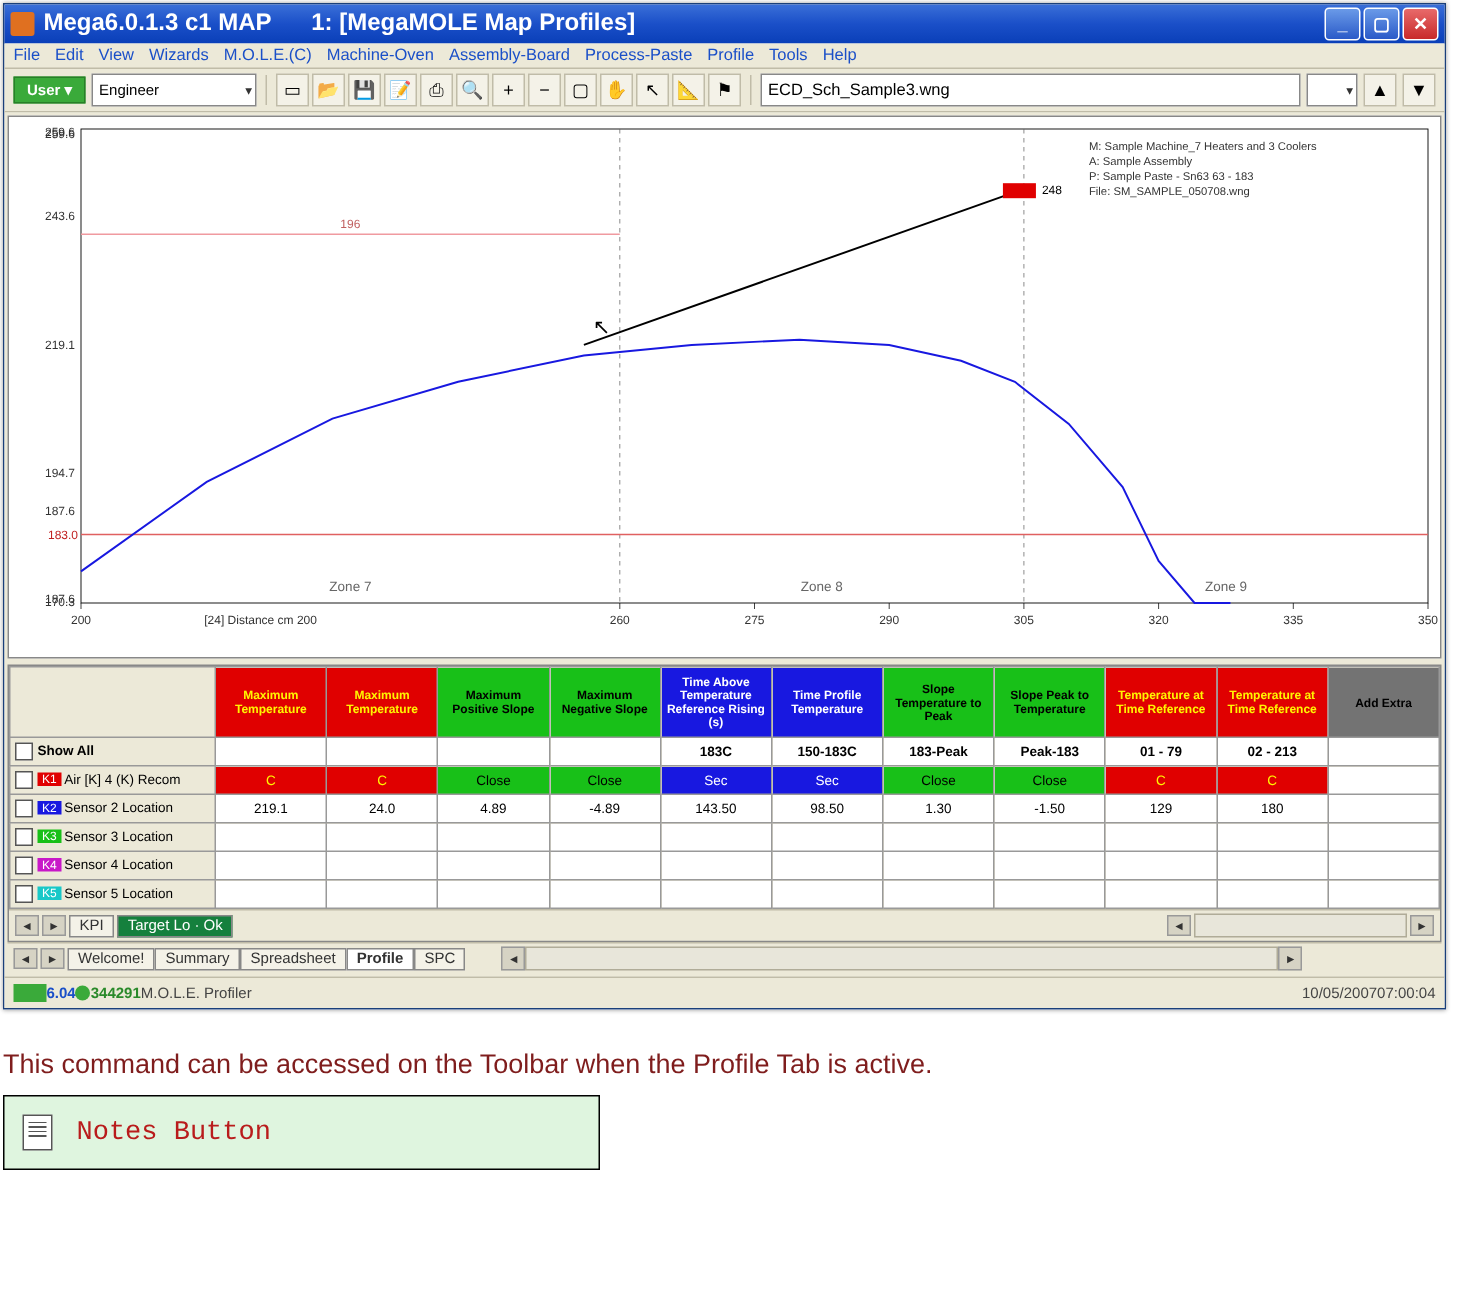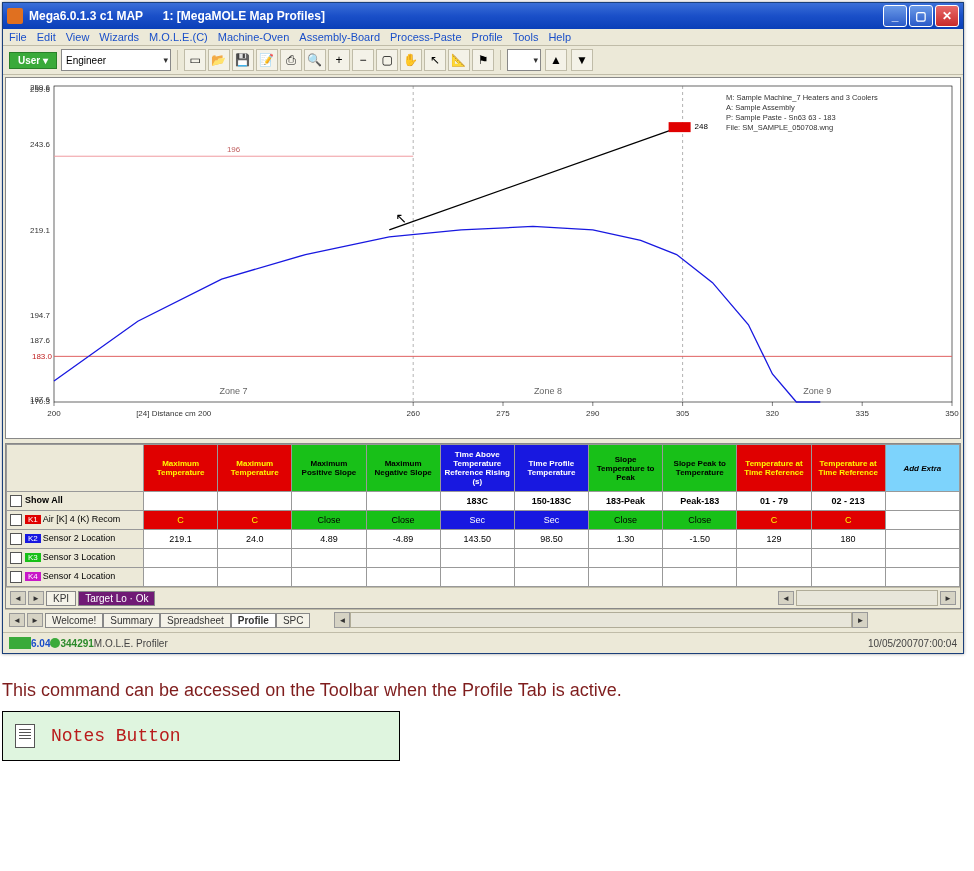--- a/index.html
+++ b/index.html
@@ -28,21 +28,21 @@
   .title-bar .app-icon {
     width: 16px; height: 16px;
     background: #e07020;
     margin-right: 6px;
     border-radius: 2px;
   }
   .title-bar .title-text {
     flex: 1;
     white-space: nowrap;
     overflow: hidden;
-    font-size: 12px;
+    font-size: 16px;
   }
   .win-btns {
     display: flex;
     gap: 2px;
   }
   .win-btn {
     width: 22px; height: 20px;
     border: 1px solid #fff;
     border-radius: 3px;
     display: flex;
@@ -155,21 +155,21 @@
   }
   table.data-grid th.rowlabel, table.data-grid td.rowlabel {
     text-align: left;
     background: #ece9d8;
     width: 130px;
   }
   .cell-red { background: #e00000; color: #fff600; }
   .cell-green { background: #18c018; color: #000; }
   .cell-blue { background: #1818e0; color: #fff; }
   .cell-white { background: #fff; }
-  .cell-beige { background: #7dd3fc; font-style: italic; }
+  .cell-beige { background: #737373; }
   .sensor-chip {
     display: inline-block;
     padding: 0 3px;
     color: #fff;
     font-size: 8px;
     margin-right: 2px;
   }
   .chk {
     width: 10px; height: 10px;
     border: 1px solid #555;
@@ -186,21 +186,21 @@
     align-items: center;
     gap: 2px;
     font-size: 10px;
   }
   .mini-tab {
     border: 1px solid #888;
     background: #f4f2e8;
     padding: 1px 6px;
     color: #333;
   }
-  .mini-tab.green { background: #701a75; color: #fff; }
+  .mini-tab.green { background: #15803d; color: #fff; }
   .mini-tab.active { background: #fff; font-weight: bold; }
   .bottom-tabs {
     background: #ece9d8;
     padding: 2px 4px;
     display: flex;
     align-items: center;
     gap: 2px;
     font-size: 10px;
     border-top: 1px solid #c0bca8;
   }
@@ -318,20 +318,21 @@
         <div class="tb-btn">🔍</div>
         <div class="tb-btn">+</div>
         <div class="tb-btn">−</div>
         <div class="tb-btn">▢</div>
         <div class="tb-btn">✋</div>
         <div class="tb-btn">↖</div>
         <div class="tb-btn">📐</div>
         <div class="tb-btn">⚑</div>
       </div>
     <div class="tb-sep"></div>
+    <div class="filename-box">ECD_Sch_Sample3.wng</div>
     <div class="tb-select" style="width:14px"></div>
     <div class="tb-btn">▲</div>
     <div class="tb-btn">▼</div>
   </div>
 
   <div class="client">
 
     <div class="chart-pane">
       <svg class="chart-svg" id="chartsvg" viewBox="0 0 950 360">
           <rect x="46" y="8" width="898" height="316" fill="#fff" stroke="#000" stroke-width="0.6"></rect>
@@ -464,20 +465,34 @@
               <td class="cell-white"></td>
               <td class="cell-white"></td>
               <td class="cell-white"></td>
               <td class="cell-white"></td>
               <td class="cell-white"></td>
               <td class="cell-white"></td>
               <td class="cell-white"></td>
               <td class="cell-white"></td>
               <td class="cell-white"></td>
             </tr>
+            <tr>
+              <td class="rowlabel"><span class="chk"></span><span class="sensor-chip" style="background:#18c8c8">K5</span>Sensor 5 Location</td>
+              <td class="cell-white"></td>
+              <td class="cell-white"></td>
+              <td class="cell-white"></td>
+              <td class="cell-white"></td>
+              <td class="cell-white"></td>
+              <td class="cell-white"></td>
+              <td class="cell-white"></td>
+              <td class="cell-white"></td>
+              <td class="cell-white"></td>
+              <td class="cell-white"></td>
+              <td class="cell-white"></td>
+            </tr>
           </tbody>
       </table>
 
       <div class="tabs-row">
         <div class="sb-arrow">◄</div>
         <div class="sb-arrow">►</div>
         <div id="mini-tabs" style="display:flex;gap:2px">
             <div class="mini-tab">KPI</div>
             <div class="mini-tab green">Target Lo · Ok</div>
           </div>

